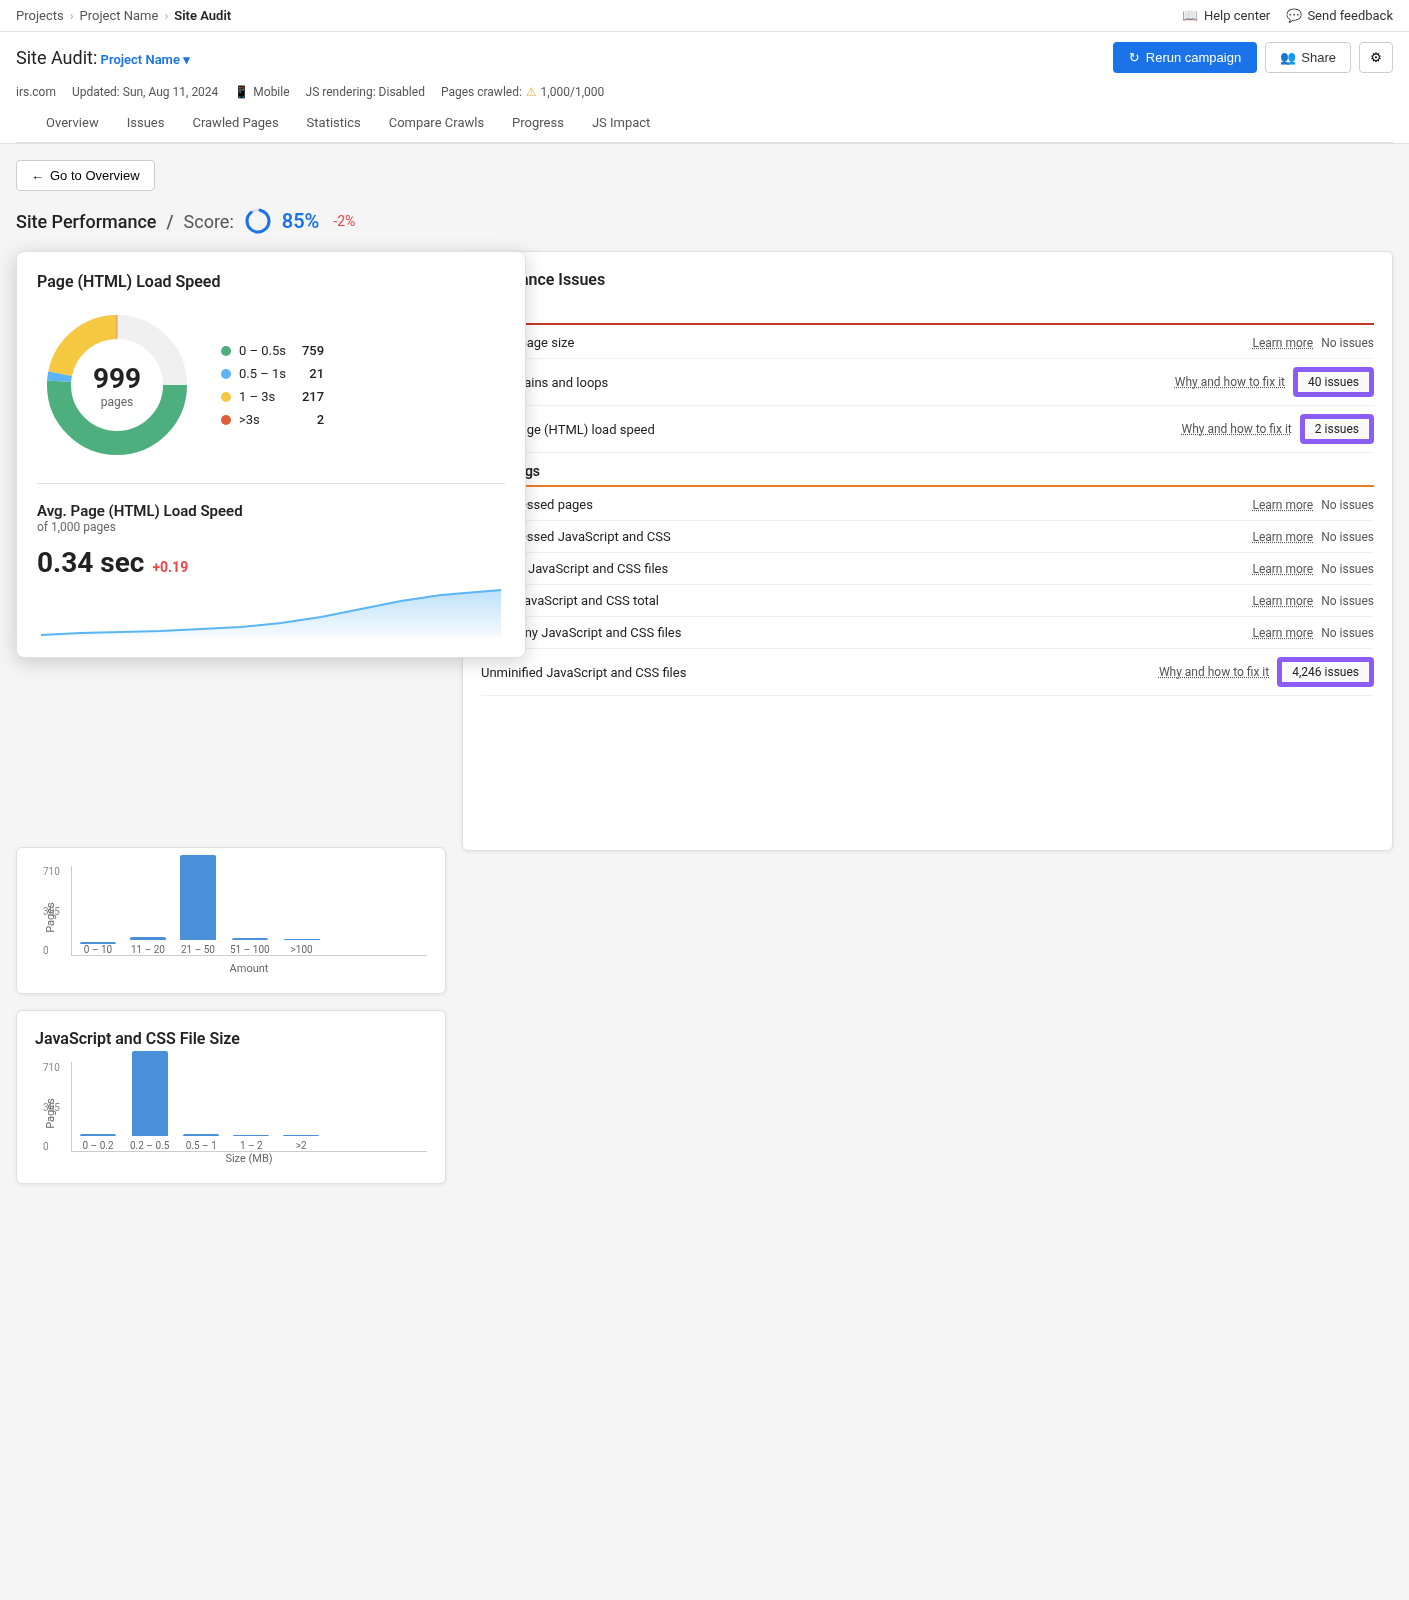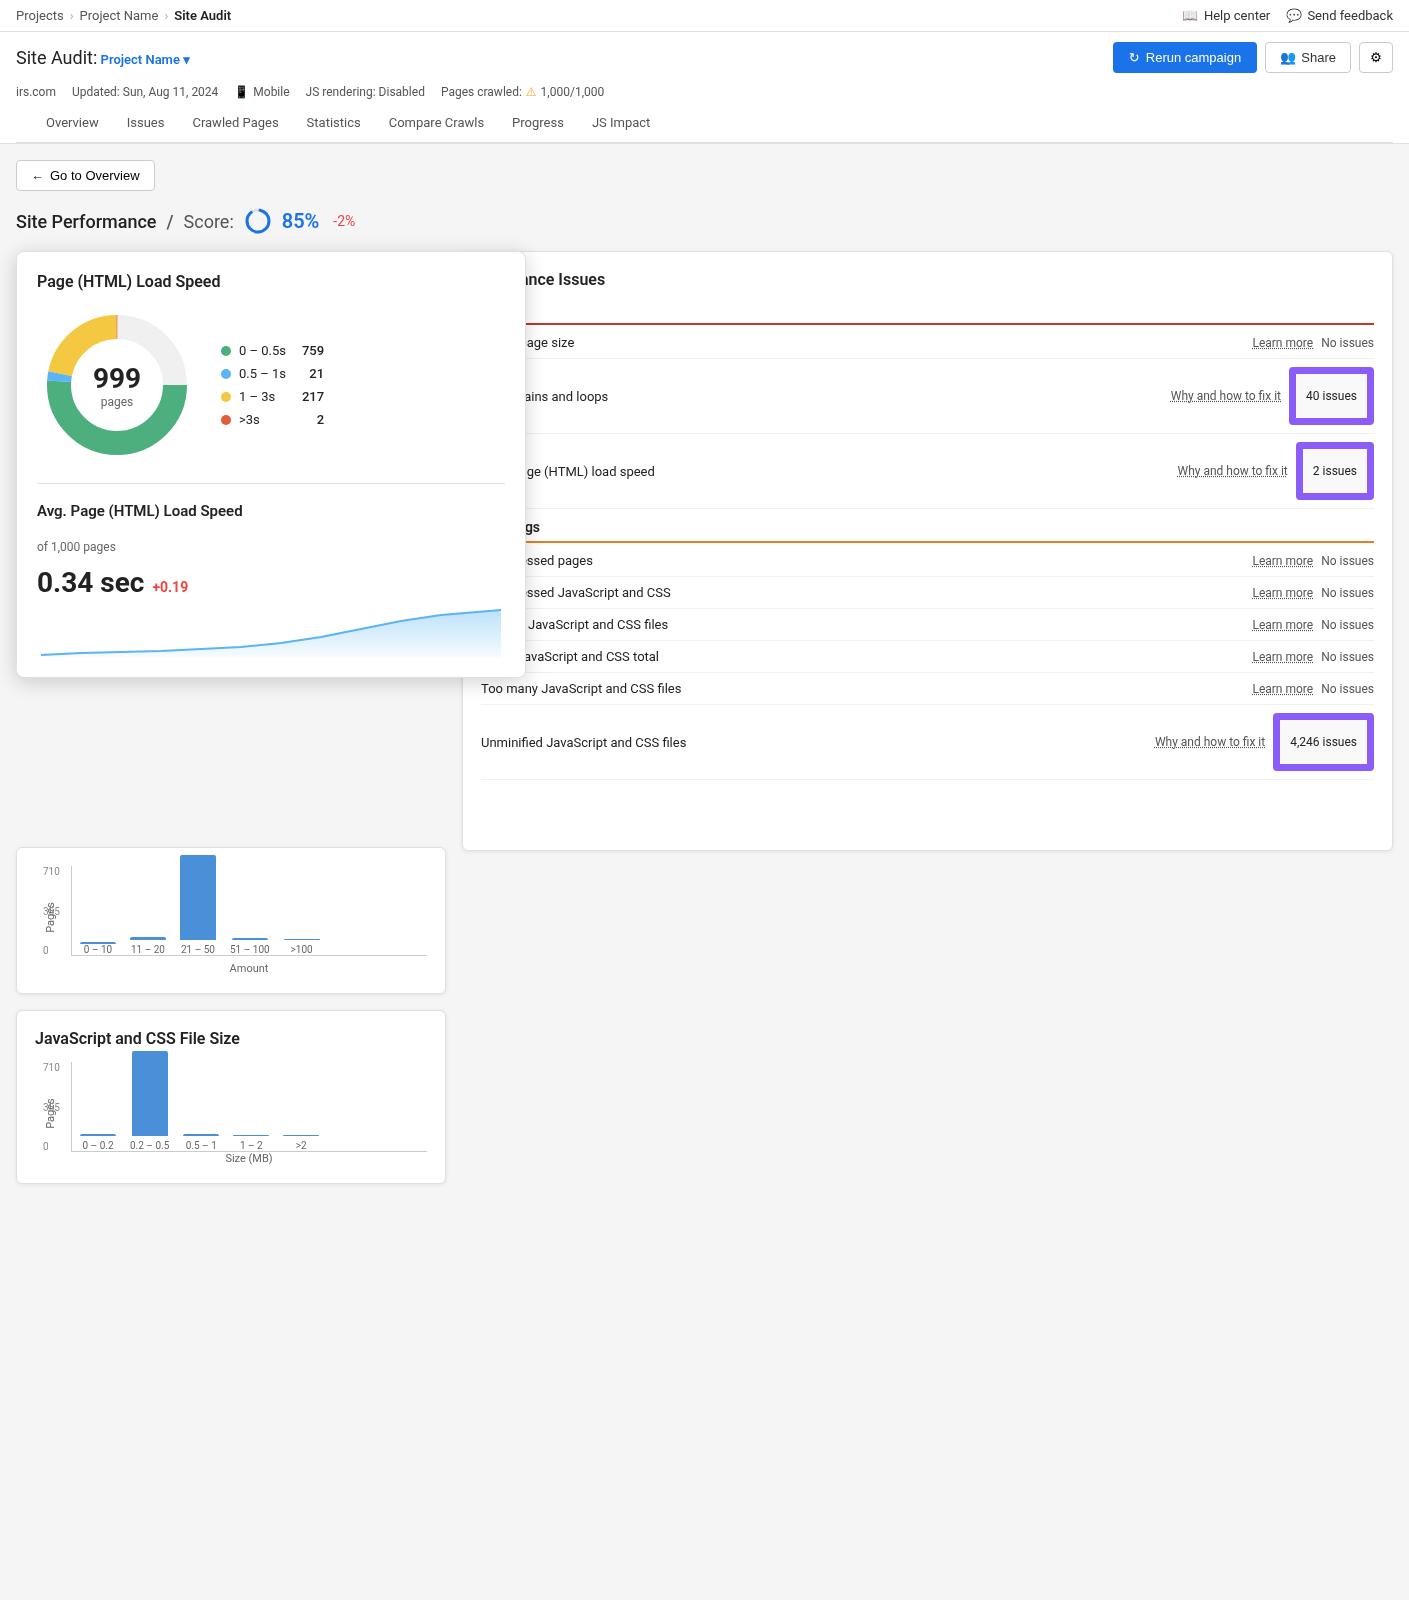--- a/index.html
+++ b/index.html
@@ -58,32 +58,32 @@
     .donut-wrap { position: relative; width: 160px; height: 160px; flex-shrink: 0; }
     .donut-center { position: absolute; top: 50%; left: 50%; transform: translate(-50%,-50%); text-align: center; }
     .donut-num { font-size: 28px; font-weight: 700; }
     .donut-label { font-size: 12px; color: #666; }
     .legend { display: flex; flex-direction: column; gap: 8px; }
     .legend-item { display: flex; align-items: center; gap: 8px; font-size: 13px; }
     .legend-dot { width: 10px; height: 10px; border-radius: 50%; flex-shrink: 0; }
     .legend-count { margin-left: auto; font-weight: 500; min-width: 30px; text-align: right; }
 
     
-    .avg-title { font-size: 15px; font-weight: 600; margin-bottom: 20px; }
+    .avg-title { font-size: 15px; font-weight: 600; margin-bottom: 0; }
     .avg-subtitle { font-size: 12px; color: #666; margin-bottom: 12px; }
     .avg-value { font-size: 28px; font-weight: 700; display: flex; align-items: baseline; gap: 8px; }
     .avg-change-pos { color: #e44; font-size: 14px; }
     .sparkline { width: 100%; height: 50px; margin-top: 8px; }
 
     
     .perf-issues-title { font-size: 16px; font-weight: 600; margin-bottom: 12px; }
     .issue-row { display: flex; align-items: center; padding: 8px 0; border-bottom: 1px solid #f0f0f0; gap: 8px; }
     .issue-name { flex: 1; font-size: 13px; color: #222; }
     .issue-link { font-size: 12px; color: #555; text-decoration: underline; text-decoration-style: dotted; cursor: pointer; white-space: nowrap; }
-    .issue-badge { font-size: 12px; border: 7px solid #8b5cf6; border-radius: 4px; padding: 15px 10px; white-space: nowrap; background: #f9f9f9; }
+    .issue-badge { font-size: 12px; border: 5px solid #8b5cf6; border-radius: 4px; padding: 3px 10px; white-space: nowrap; background: #f9f9f9; }
     .no-issues { font-size: 12px; color: #555; white-space: nowrap; }
 
     
     .donut-svg { width: 160px; height: 160px; }
   </style>
 </head>
 <body>
 
 <div class="topbar">
   <div class="breadcrumb">

